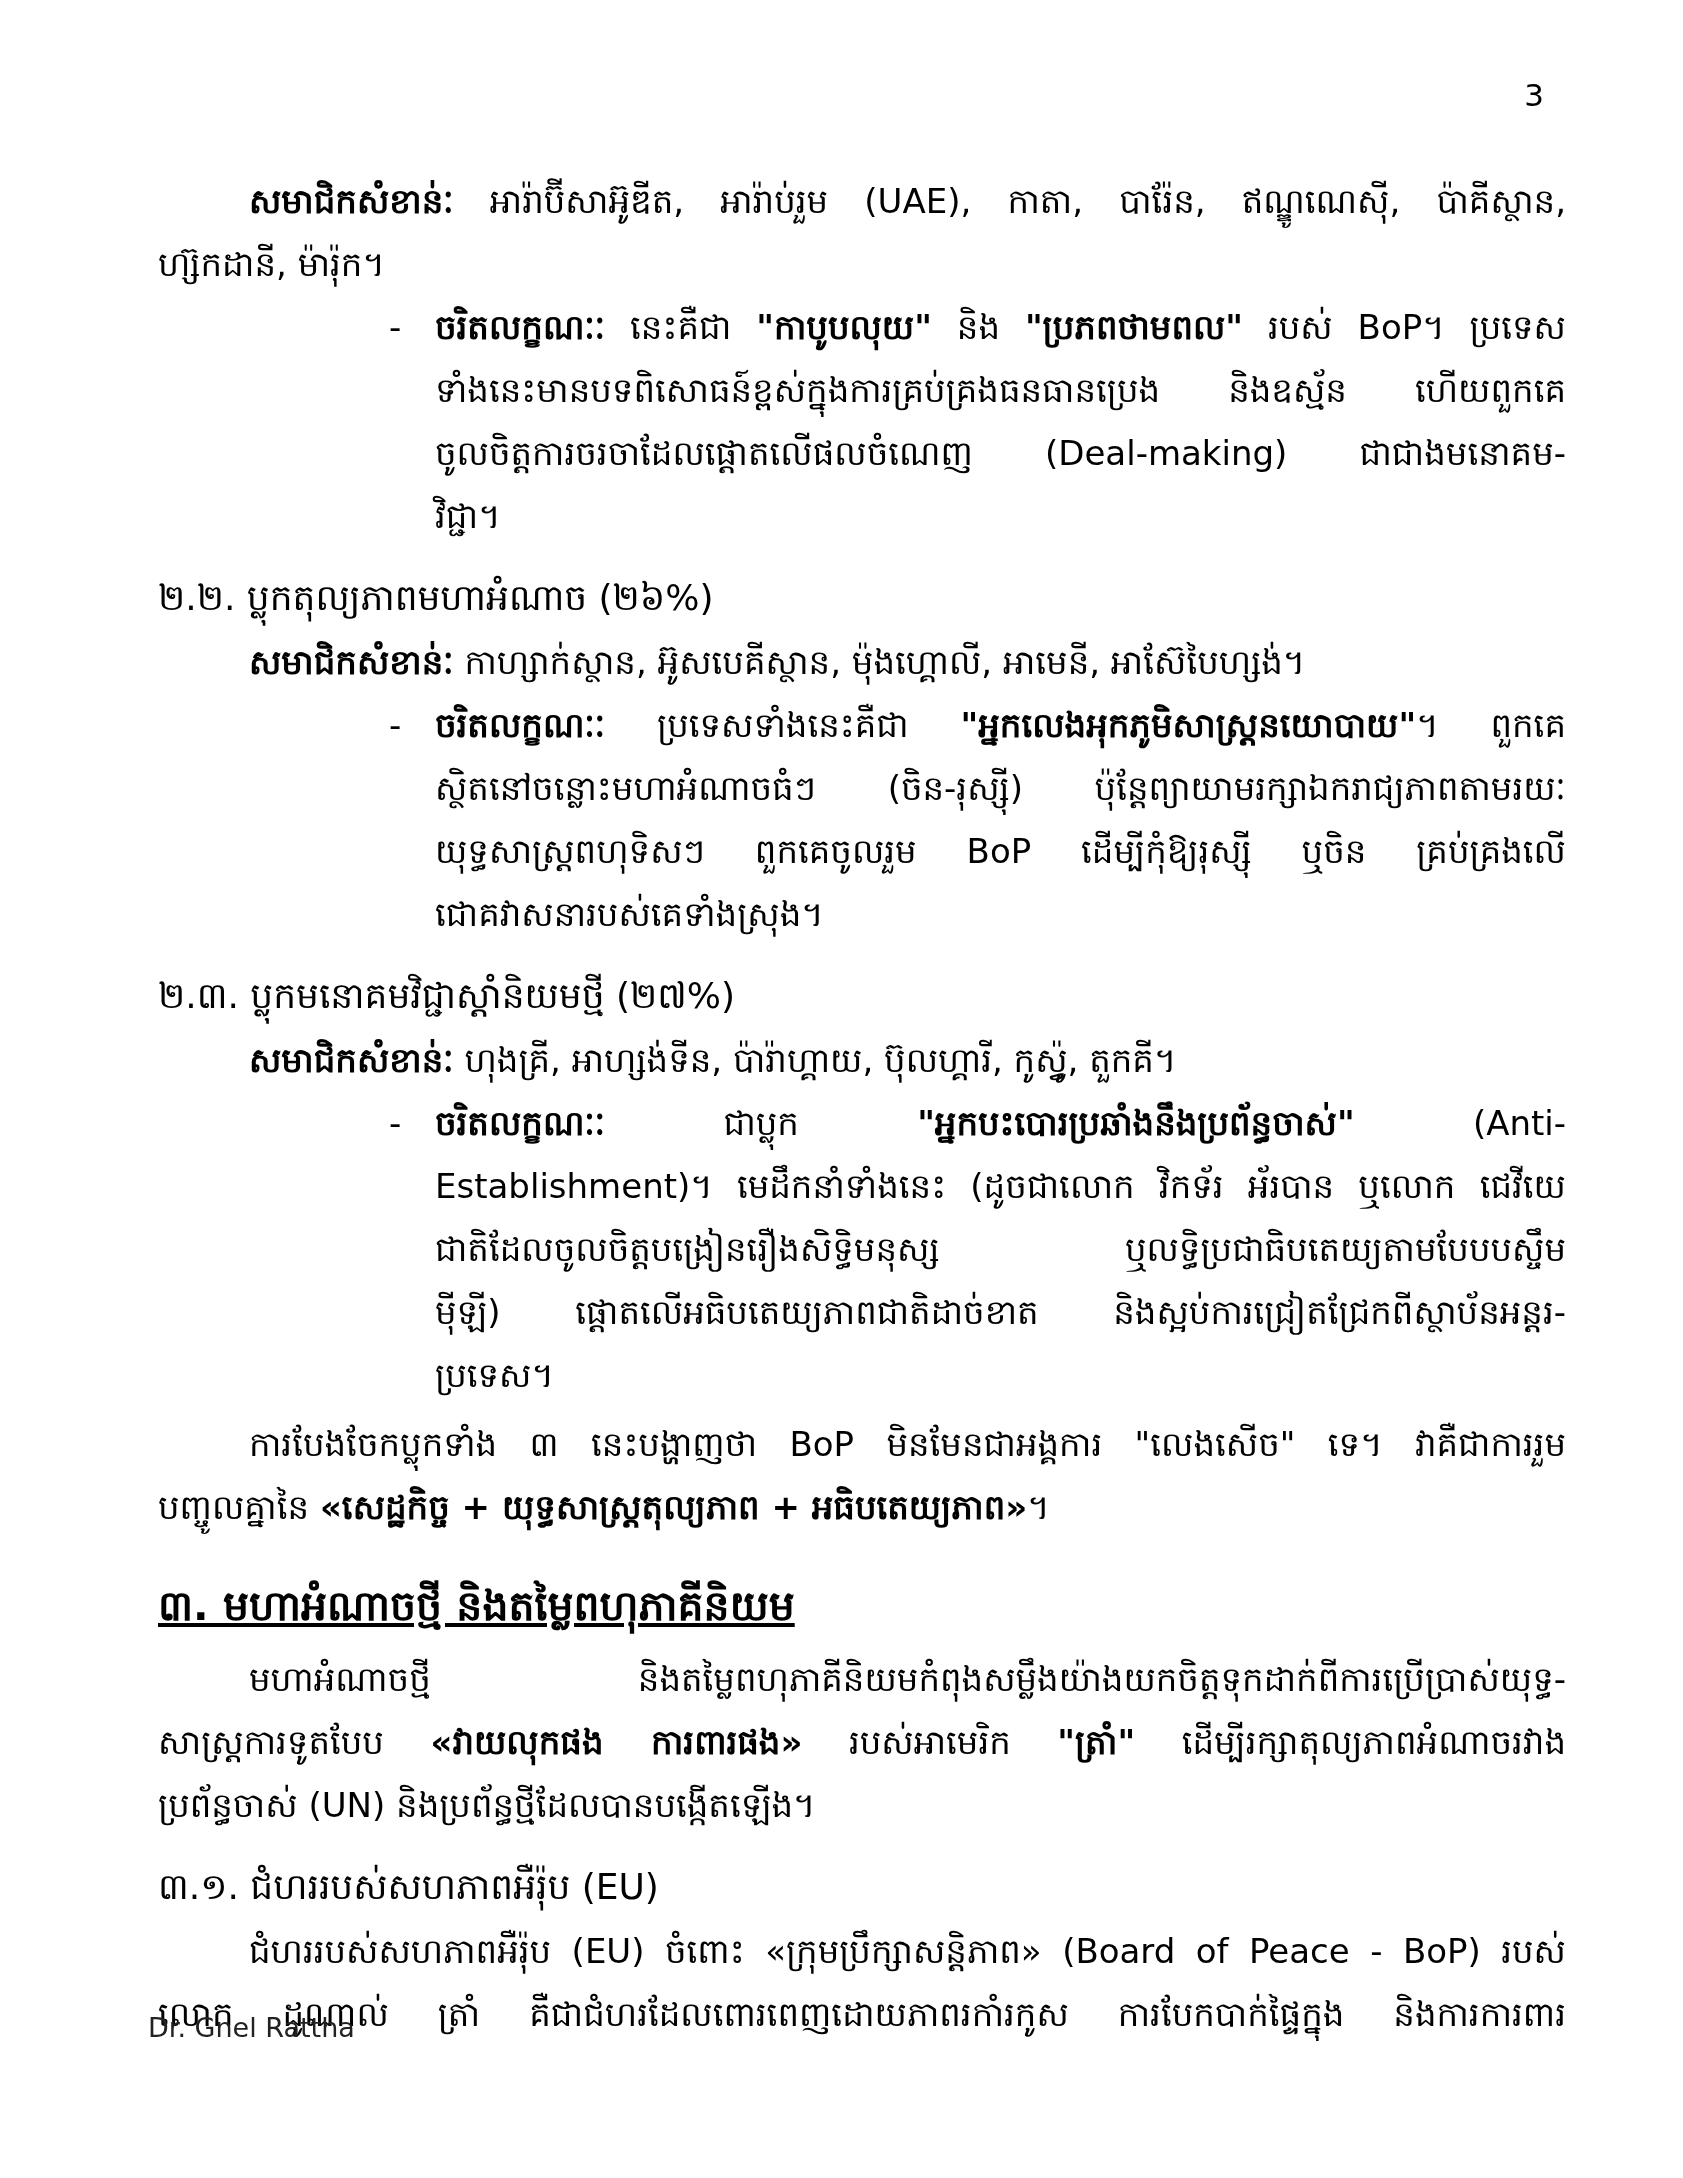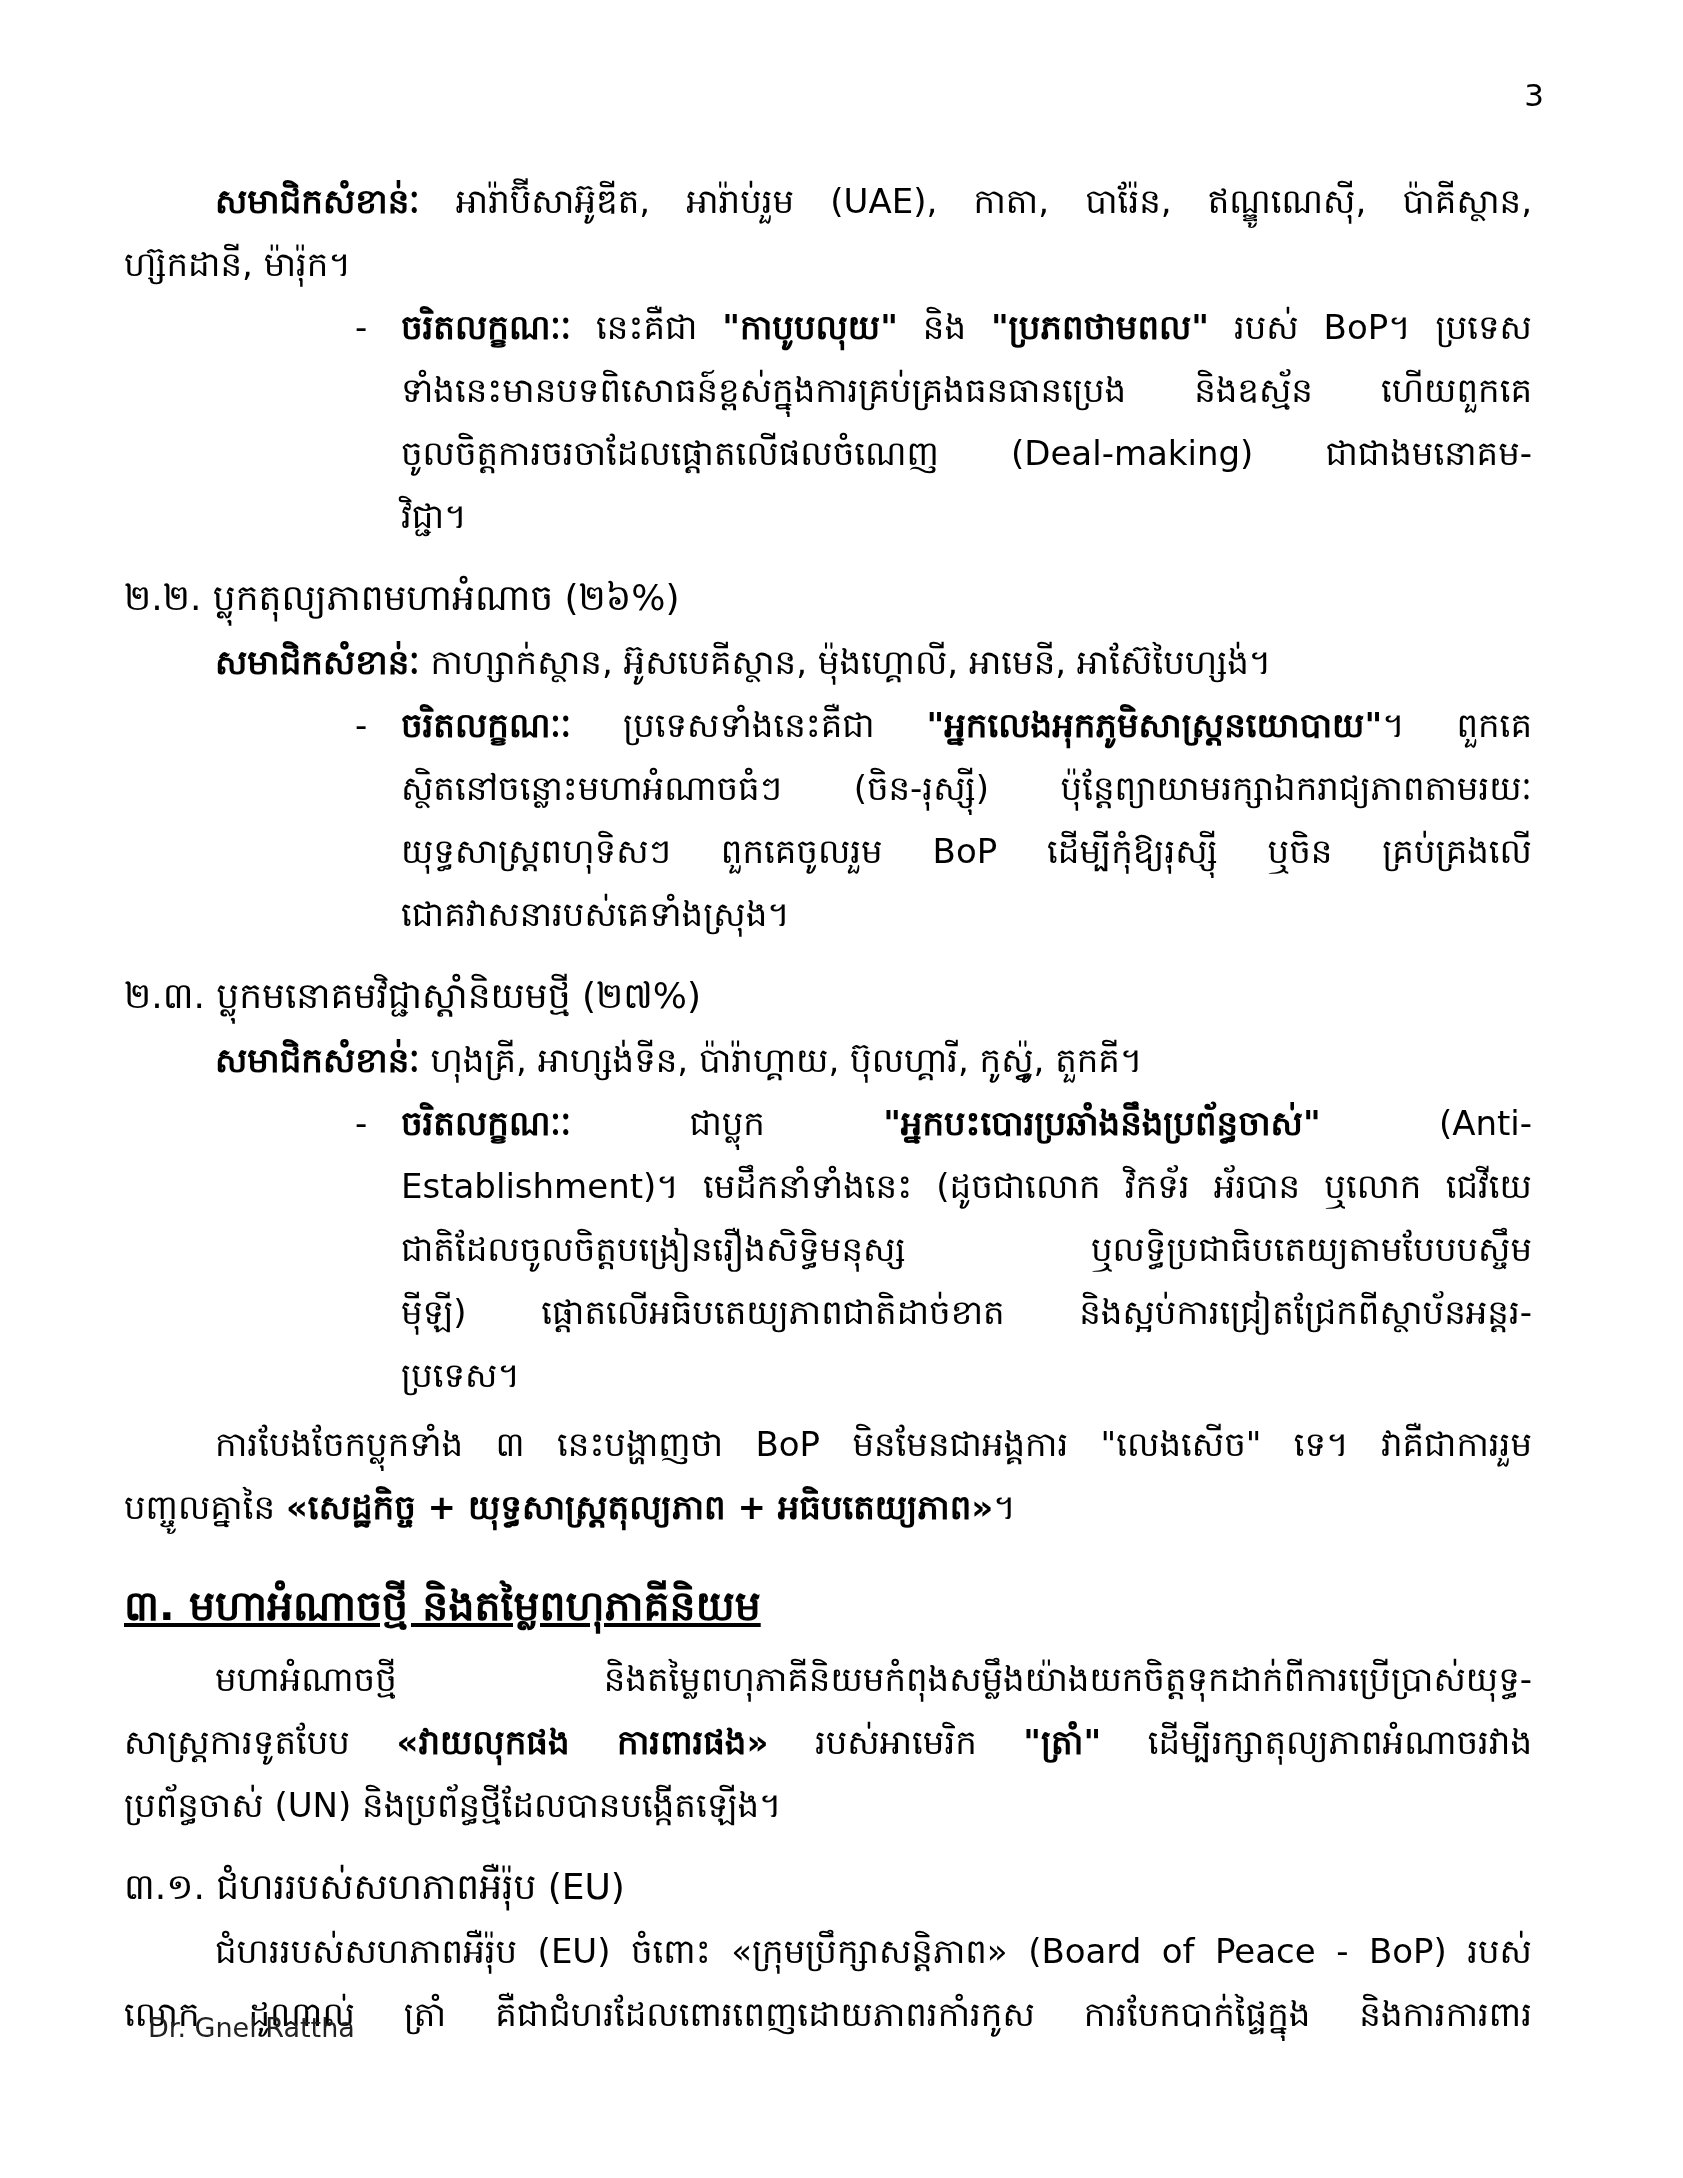--- a/index.html
+++ b/index.html
@@ -14,21 +14,21 @@
   }
   .pagenum{
     position:absolute;
     top:77px;
     right:139px;
     font-size:31px;
     color:#000;
   }
   .content{
     position:absolute;
-    left:124px;
+    left:158px;
     top:170px;
     width:1408px;
   }
   .ln{
     font-size:34px;
     line-height:63px;
     white-space:normal;
     text-align:left;
   }
   .jl{ text-align:justify; text-align-last:justify; }

